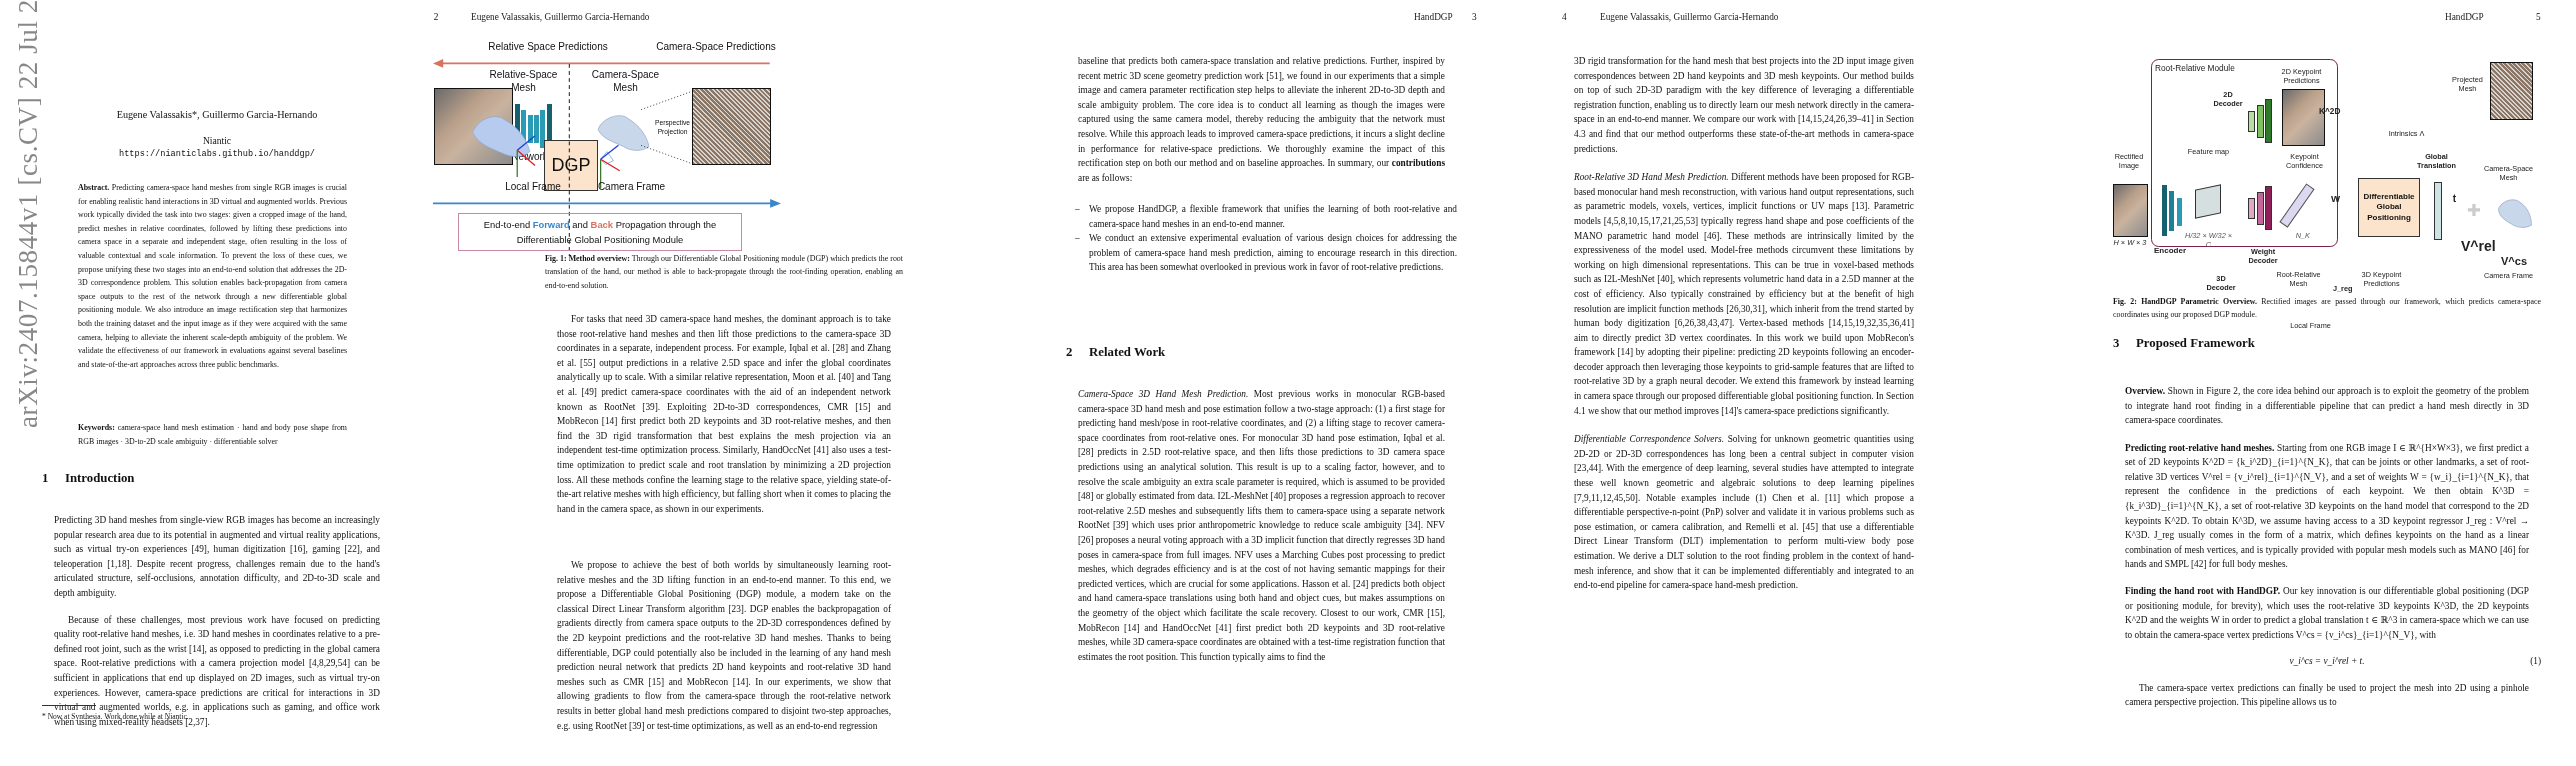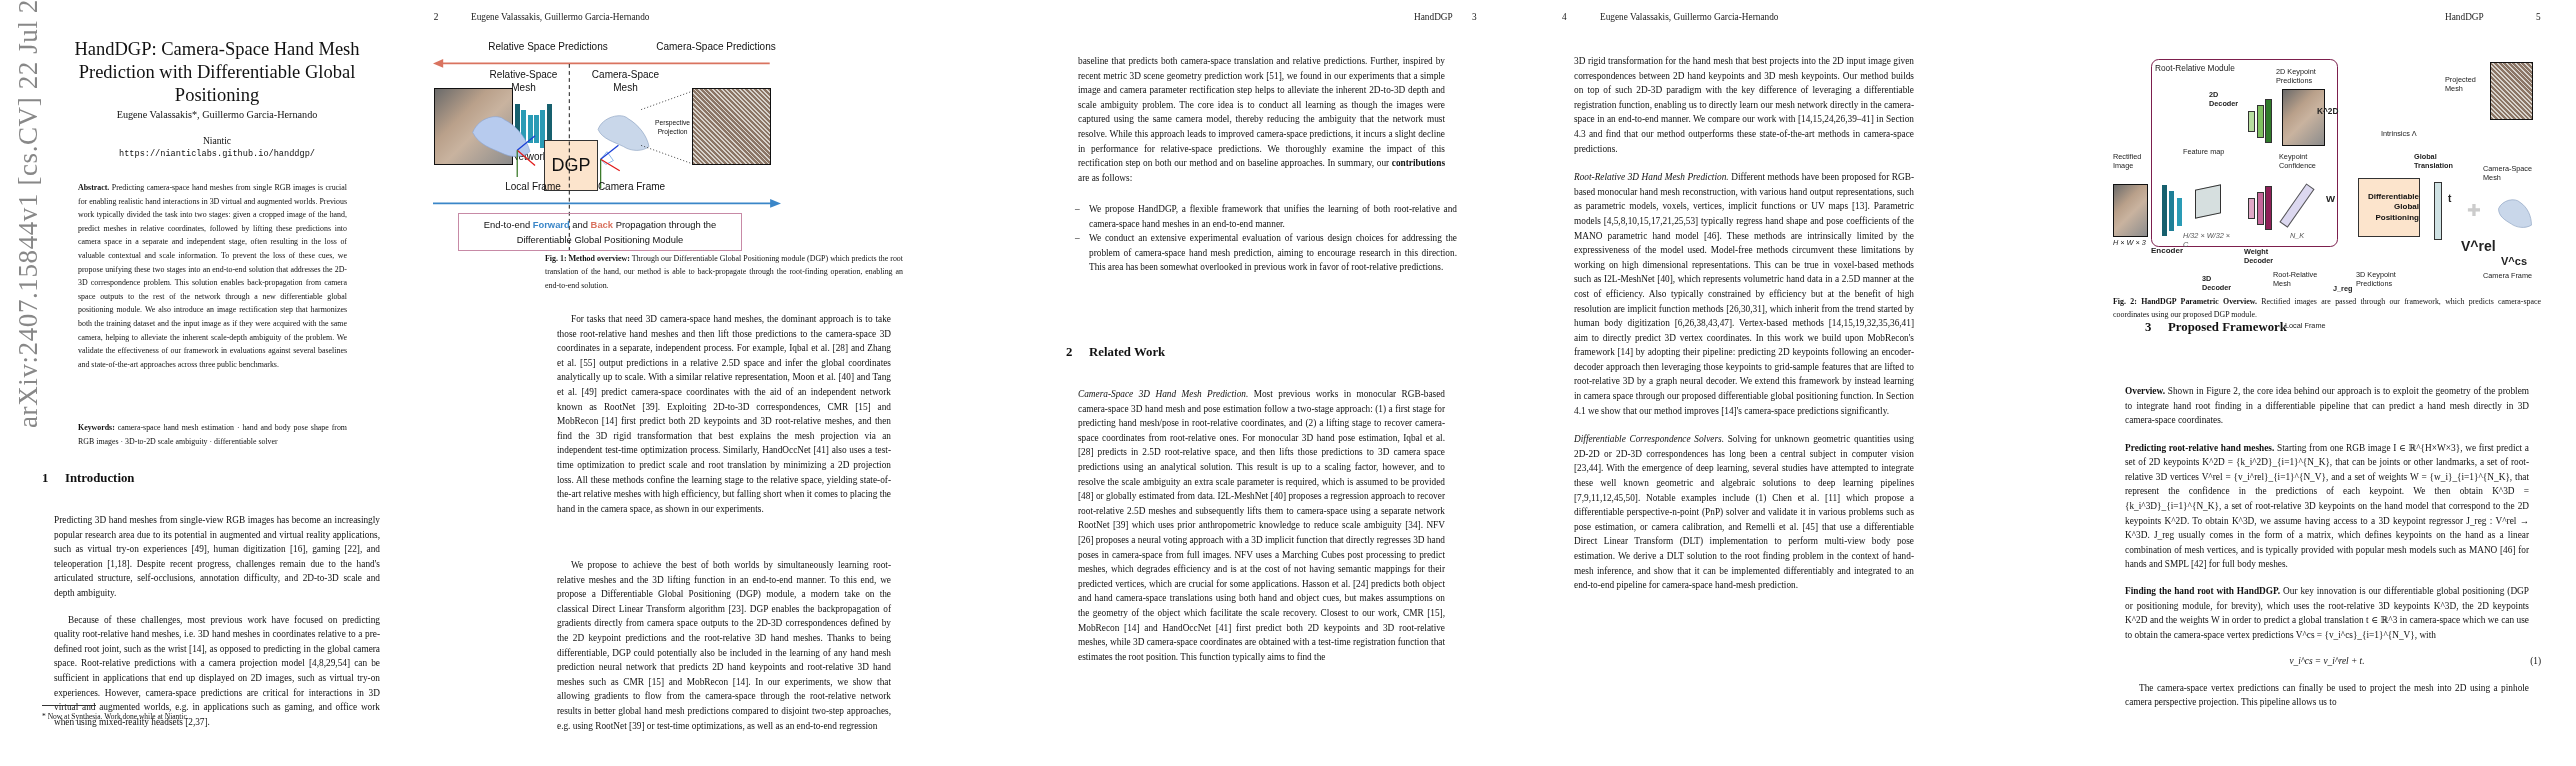--- a/index.html
+++ b/index.html
@@ -49,39 +49,38 @@
   .bullets .b{position:relative;padding-left:14px;}
   .bullets .b::before{content:"–";position:absolute;left:0;}
   .p3 .sec{position:absolute;left:0;top:345px;}
   .p3 .body3{position:absolute;left:0;top:375px;width:391px;}
   .it{font-style:italic;}
   
   .p4 .body{position:absolute;left:81px;top:42px;width:364px;}
   
   .fig2{position:absolute;left:0;top:38px;width:463px;height:220px;}
   .rrm{position:absolute;left:38px;top:21px;width:185px;height:186px;border:1.3px solid #7c1f4d;border-radius:7.7px;}
-  .f2lbl{position:absolute;font-family:"Liberation Sans",sans-serif;font-size:7.3px;line-height:9px;color:#222;text-align:left;}
+  .f2lbl{position:absolute;font-family:"Liberation Sans",sans-serif;font-size:7.3px;line-height:9px;color:#222;text-align:center;}
   .f2lbl.b{font-weight:bold;}
-  .dgp2{position:absolute;left:245px;top:140px;width:60px;height:57px;background:#fce4cc;border:1px solid #333;display:flex;align-items:center;justify-content:center;text-align:right;font-family:"Liberation Sans",sans-serif;font-weight:bold;font-size:8px;line-height:10.2px;}
+  .dgp2{position:absolute;left:245px;top:140px;width:60px;height:57px;background:#fce4cc;border:1px solid #333;display:flex;align-items:center;justify-content:center;text-align:center;font-family:"Liberation Sans",sans-serif;font-weight:bold;font-size:8px;line-height:10.2px;}
   .bar{position:absolute;border:0.6px solid #333;}
   .cap2{position:absolute;left:0;top:267px;width:428px;font-size:7.9px;line-height:13.4px;}
   .p5 .sec{position:absolute;left:0;top:333px;}
   .p5 .body{position:absolute;left:0;top:372px;width:428px;}
   .eq{display:flex;justify-content:center;position:relative;margin:3.8px 0 5.1px;}
   .eq .en{position:absolute;right:0;}
   b{font-weight:bold;}
 </style>
 </head>
 <body>
 
 <div class="page p1">
   <div class="arxiv">
       <span>arXiv:2407.15844v1  [cs.CV]  22 Jul 2024</span>
     </div>
-  <div class="title">HandDGP: Camera-Space Hand Mesh Prediction with Differentiable Global Positioning</div>
   <div class="authors">Eugene Valassakis*, Guillermo Garcia-Hernando</div>
   <div class="affil">
     <div>Niantic</div>
     <div class="url">https://nianticlabs.github.io/handdgp/</div>
   </div>
   <div class="abstract txt">
     <b>Abstract.</b>
     <span>Predicting camera-space hand meshes from single RGB images is crucial for enabling realistic hand interactions in 3D virtual and augmented worlds. Previous work typically divided the task into two stages: given a cropped image of the hand, predict meshes in relative coordinates, followed by lifting these predictions into camera space in a separate and independent stage, often resulting in the loss of valuable contextual and scale information. To prevent the loss of these cues, we propose unifying these two stages into an end-to-end solution that addresses the 2D-3D correspondence problem. This solution enables back-propagation from camera space outputs to the rest of the network through a new differentiable global positioning module. We also introduce an image rectification step that harmonizes both the training dataset and the input image as if they were acquired with the same camera, helping to alleviate the inherent scale-depth ambiguity of the problem. We validate the effectiveness of our framework in evaluations against several baselines and state-of-the-art approaches across three public benchmarks.</span>
   </div>
   <div class="kw txt">
@@ -244,21 +243,21 @@
     <div class="f2lbl" style="left:243px;top:232px;width:51px;">3D Keypoint Predictions</div>
 
     <div class="f2lbl" style="left:370px;top:233px;width:51px;">Camera Frame</div>
     <div class="f2lbl" style="left:172px;top:283px;width:51px;">Local Frame</div>
   </div>
 
   <div class="cap2 txt" style="top:295px;">
     <b>Fig. 2: HandDGP Parametric Overview.</b>
     <span>Rectified images are passed through our framework, which predicts camera-space coordinates using our proposed DGP module.</span>
   </div>
-  <div class="sec" style="top:320px;margin-left:32px;"><span class="num">3</span><span>Proposed Framework</span></div>
+  <div class="sec" style="top:336px;"><span class="num">3</span><span>Proposed Framework</span></div>
   <div class="body txt">
     <p><b>Overview.</b> <span>Shown in Figure 2, the core idea behind our approach is to exploit the geometry of the problem to integrate hand root finding in a differentiable pipeline that can predict a hand mesh directly in 3D camera-space coordinates.</span></p>
     <p style="margin-top:12.8px;"><b>Predicting root-relative hand meshes.</b> <span>Starting from one RGB image I ∈ ℝ^{H×W×3}, we first predict a set of 2D keypoints K^2D = {k_i^2D}_{i=1}^{N_K}, that can be joints or other landmarks, a set of root-relative 3D vertices V^rel = {v_i^rel}_{i=1}^{N_V}, and a set of weights W = {w_i}_{i=1}^{N_K}, that represent the confidence in the predictions of each keypoint. We then obtain K^3D = {k_i^3D}_{i=1}^{N_K}, a set of root-relative 3D keypoints on the hand model that correspond to the 2D keypoints K^2D. To obtain K^3D, we assume having access to a 3D keypoint regressor J_reg : V^rel → K^3D. J_reg usually comes in the form of a matrix, which defines keypoints on the hand as a linear combination of mesh vertices, and is typically provided with popular mesh models such as MANO [46] for hands and SMPL [42] for full body meshes.</span></p>
     <p><b>Finding the hand root with HandDGP.</b> <span>Our key innovation is our differentiable global positioning (DGP or positioning module, for brevity), which uses the root-relative 3D keypoints K^3D, the 2D keypoints K^2D and the weights W in order to predict a global translation t ∈ ℝ^3 in camera-space which we can use to obtain the camera-space vertex predictions V^cs = {v_i^cs}_{i=1}^{N_V}, with</span></p>
     <div class="eq">
         <span class="it">v_i^cs = v_i^rel + t.</span>
         <span class="en">(1)</span>
       </div>
     <p class="ind">The camera-space vertex predictions can finally be used to project the mesh into 2D using a pinhole camera perspective projection. This pipeline allows us to</p>
   </div>

